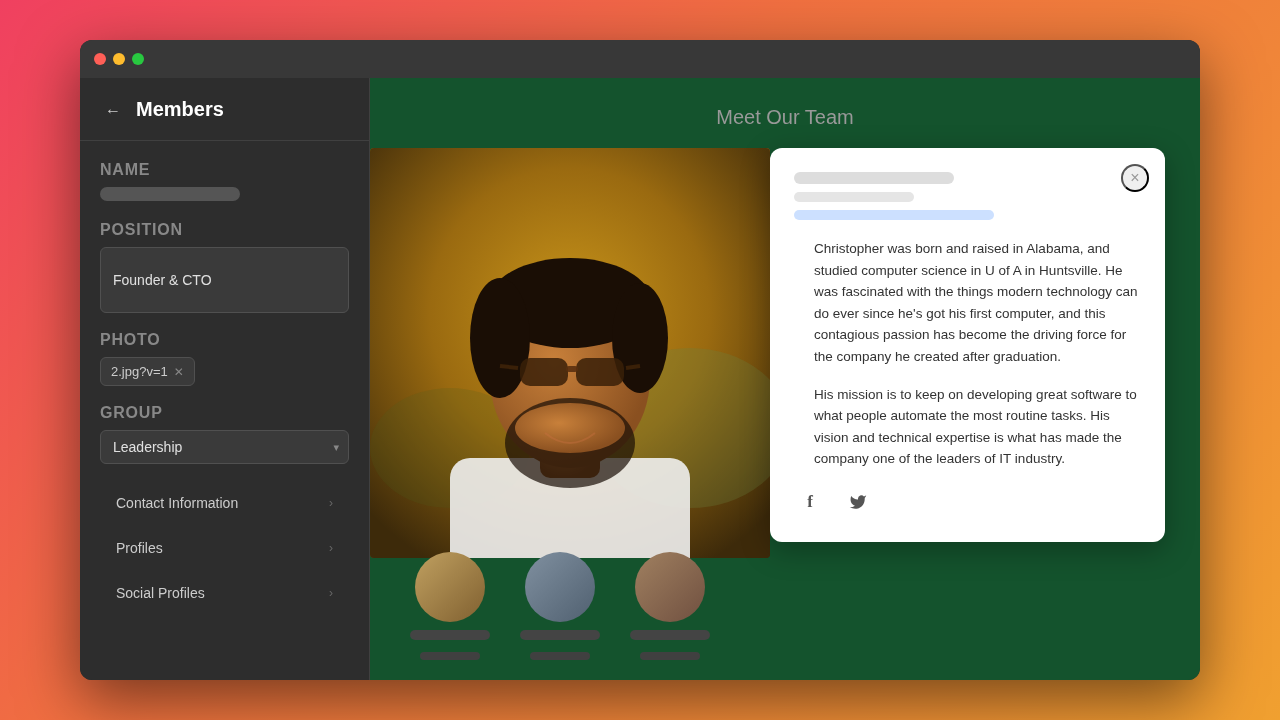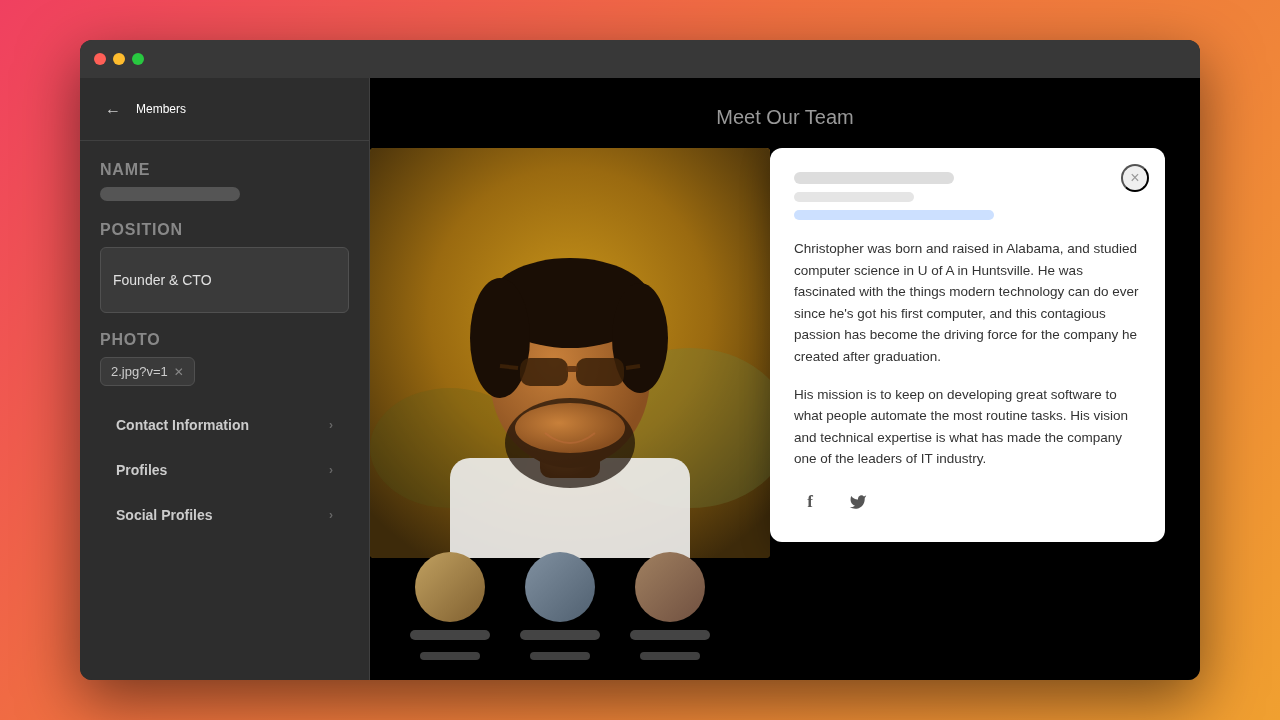--- a/index.html
+++ b/index.html
@@ -69,22 +69,22 @@
       width: 26px;
       height: 26px;
       display: flex;
       align-items: center;
       justify-content: center;
       cursor: pointer;
       color: #ccc;
       font-size: 16px;
     }
     .sidebar-title {
-      font-size: 12px;
-      font-weight: 400;
+      font-size: 20px;
+      font-weight: 700;
       color: #ffffff;
       text-align: center;
     }
     .sidebar-content {
       padding: 20px;
       flex: 1;
       overflow-y: auto;
     }
     .field-label {
       font-size: 16px;
@@ -165,30 +165,29 @@
     .nav-item {
       display: flex;
       align-items: center;
       justify-content: space-between;
       padding: 13px 16px;
       border-radius: 7px;
       cursor: pointer;
       color: #ccc;
       font-size: 14px;
       margin-bottom: 3px;
-      font-weight: bold;
     }
     .nav-item .chevron {
       color: #666;
       font-size: 12px;
     }
     
     .main-content {
       flex: 1;
-      background: #000000;
+      background: #14532d;
       position: relative;
       overflow: hidden;
     }
     .main-header {
       text-align: center;
       padding: 28px 0 20px;
       color: #999;
       font-size: 20px;
       font-weight: 400;
     }
@@ -262,20 +261,21 @@
       height: 10px;
       background: #cce0ff;
       border-radius: 5px;
       margin-bottom: 18px;
     }
     .info-bio {
       font-size: 13.5px;
       color: #333;
       line-height: 1.6;
       margin-bottom: 16px;
+      margin-left: 20px;
     }
     .info-social {
       display: flex;
       gap: 16px;
       margin-top: 8px;
     }
     .social-icon {
       width: 32px;
       height: 32px;
       display: flex;
@@ -358,20 +358,31 @@
         <div class="field-group">
           <div class="field-label">PHOTO</div>
           <div class="photo-input-row">
             <div class="photo-tag">
               <span>2.jpg?v=1</span>
               <span class="x-btn">✕</span>
             </div>
           </div>
         </div>
 
+        <div class="field-group">
+          <div class="field-label">GROUP</div>
+          <div class="select-wrapper">
+            <select>
+              <option>Leadership</option>
+              <option>Engineering</option>
+              <option>Design</option>
+            </select>
+            <span class="select-arrow">▾</span>
+          </div>
+        </div>
 
         <div class="nav-items">
           <div class="nav-item">
             <span>Contact Information</span>
             <span class="chevron">›</span>
           </div>
           <div class="nav-item">
             <span>Profiles</span>
             <span class="chevron">›</span>
           </div>

